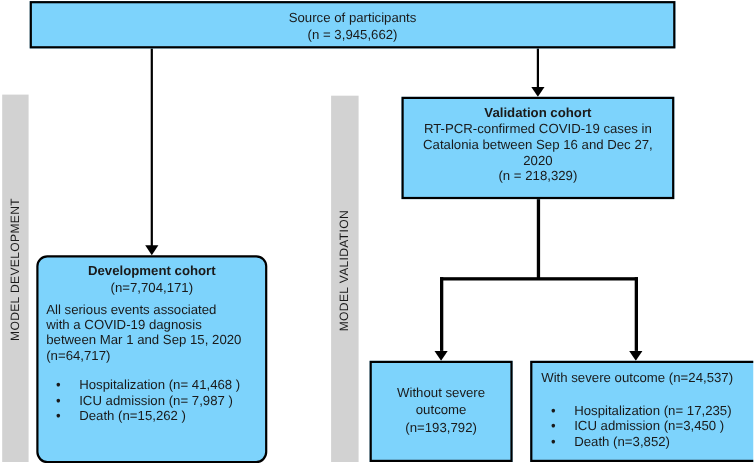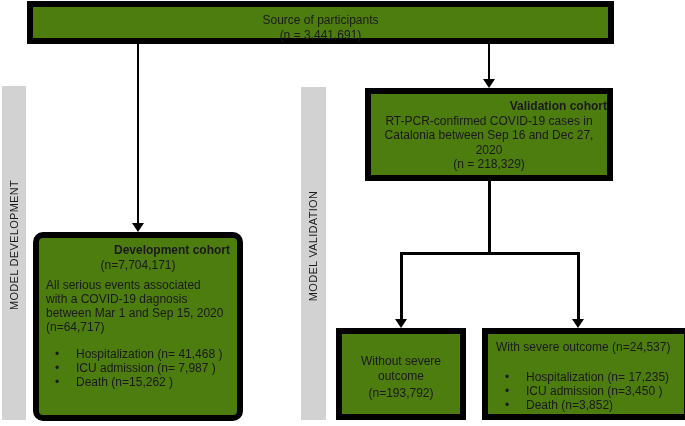--- a/index.html
+++ b/index.html
@@ -7,28 +7,28 @@
     position: relative;
     width: 685px;
     height: 426px;
     background: #ffffff;
     font-family: "Liberation Sans", sans-serif;
     color: #1a1a1a;
     overflow: hidden;
   }
   .box {
     position: absolute;
-    background: #4d7c0f;
-    border: 6px solid #000000;
+    background: #7dd3fc;
+    border: 2px solid #000000;
     box-sizing: border-box;
     font-size: 12px;
     line-height: 14.5px;
   }
   .center { text-align: center; }
-  .bold { font-weight: bold; text-align: right; }
+  .bold { font-weight: bold; }
 
   
   .source-box   { left: 27px;  top: 1px;   width: 587px; height: 43px; padding-top: 6px; }
   .validation-box { left: 365px; top: 88px; width: 248px; height: 93px; padding-top: 5px; }
   .development-box { left: 33px; top: 232px; width: 210px; height: 189px; padding: 5px 7px; border-radius: 10px; }
   .without-box  { left: 336px; top: 328px; width: 130px; height: 92px; padding-top: 20px; }
   .with-box     { left: 482px; top: 328px; width: 208px; height: 92px; padding: 6px 8px; }
 
   .dev-body { margin-top: 6px; line-height: 14px; }
   .dev-bullets { margin-top: 13px; }
@@ -94,21 +94,21 @@
   <div class="arrow a-val"></div>
   <div class="line l-val-down"></div>
   <div class="line l-split-h"></div>
   <div class="line l-split-l"></div>
   <div class="arrow a-without"></div>
   <div class="line l-split-r"></div>
   <div class="arrow a-with"></div>
 
   <div class="box source-box center">
     <div>Source of participants</div>
-    <div>(n = 3,441,691)</div>
+    <div>(n = 3,945,662)</div>
   </div>
 
   <div class="box validation-box center">
     <div class="bold">Validation cohort</div>
     <div>RT-PCR-confirmed COVID-19 cases in</div>
     <div>Catalonia between Sep 16 and Dec 27,</div>
     <div>2020</div>
     <div>(n = 218,329)</div>
   </div>
 

